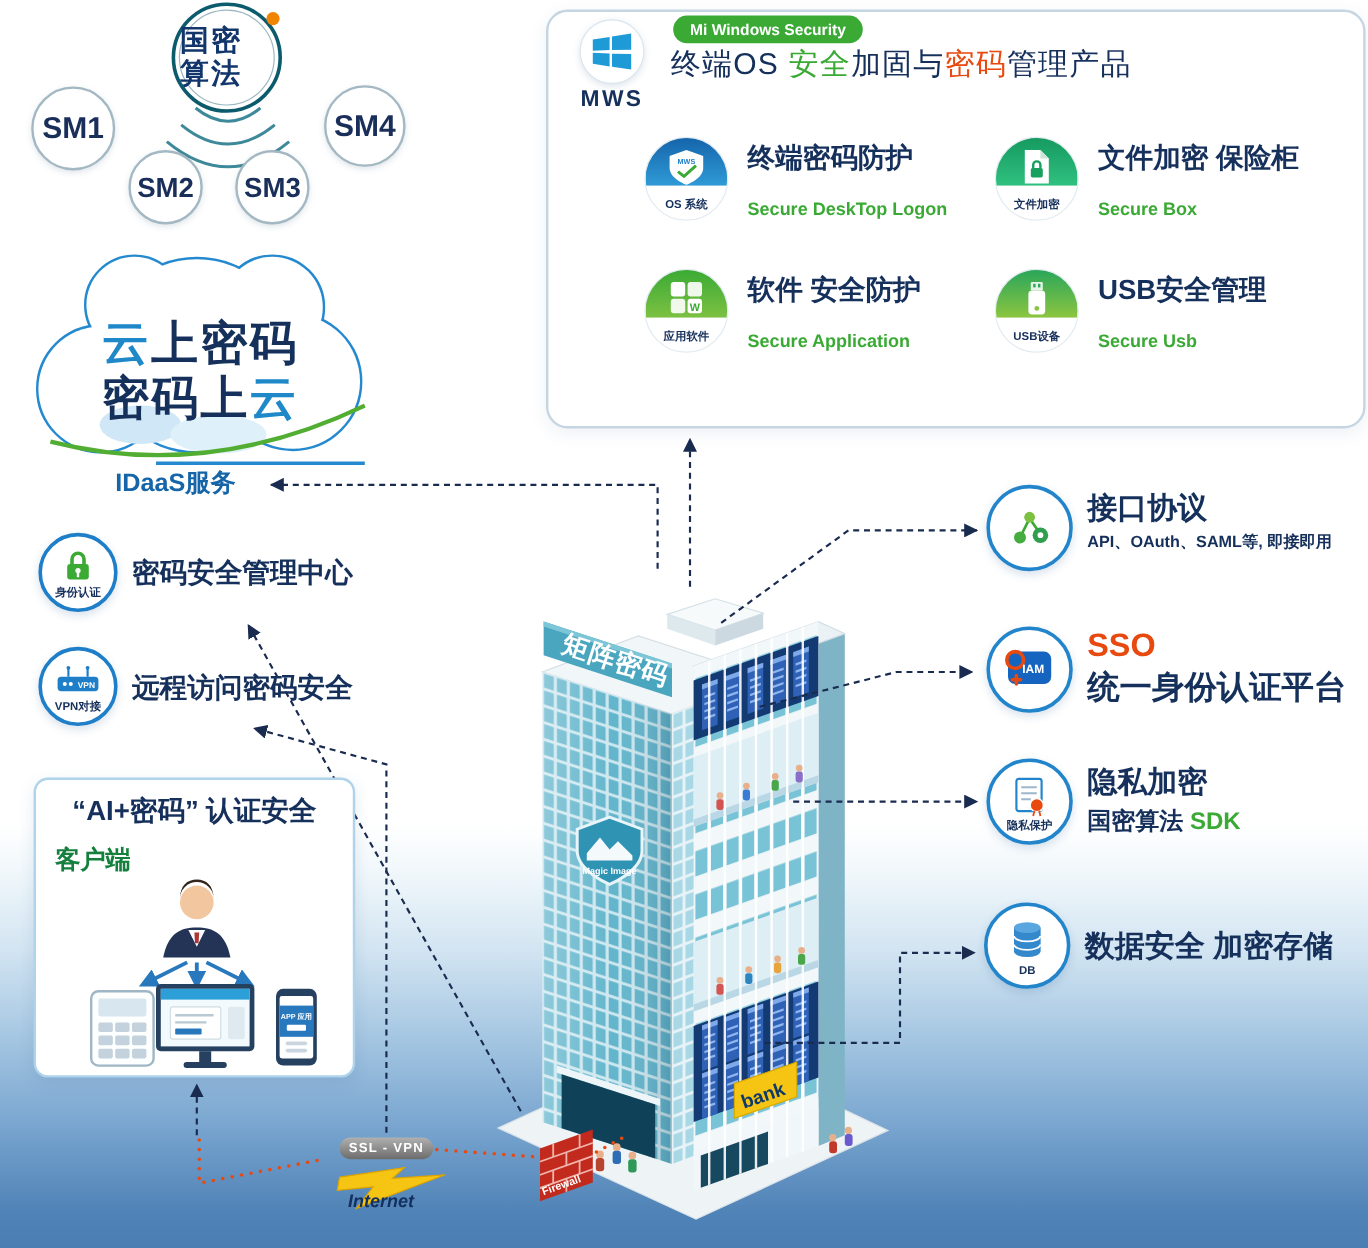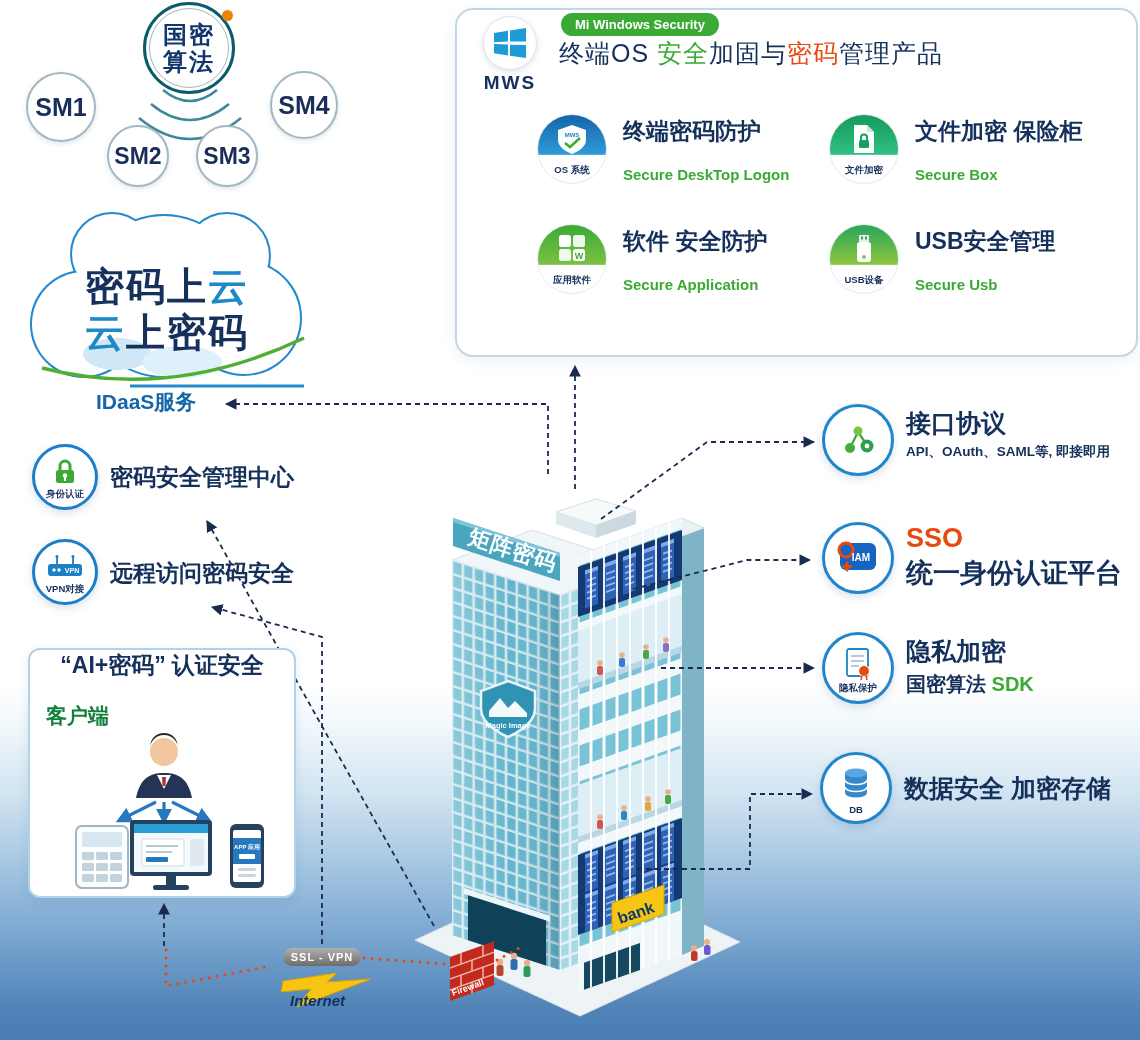--- a/index.html
+++ b/index.html
@@ -4,34 +4,34 @@
 <style>
   *{margin:0;padding:0;box-sizing:border-box}
   html,body{width:1140px;height:1040px}
   body{font-family:"Liberation Sans","DejaVu Sans",sans-serif;background:#e8edf1}
   .canvas{position:relative;width:1140px;height:1040px;overflow:hidden;
     background:linear-gradient(180deg,#ffffff 0%,#ffffff 66%,#f0f7fb 70%,#d3e5f2 76%,#a6c7e2 83%,#7aa6d0 90%,#5083b7 97%,#4a7db2 100%)}
   .abs{position:absolute}
   svg.layer{position:absolute;left:0;top:0;display:block}
   
   .gm-badge{position:absolute;width:92px;height:92px;border:3px solid #0b5b6d;border-radius:50%;background:#fff}
-  .gm-inner{position:absolute;inset:3px;border:1px solid #9bb8c0;border-radius:50%;display:flex;align-items:center;justify-content:center}
+  .gm-inner{position:absolute;inset:3px;border:1px solid #9bb8c0;border-radius:50%;display:flex;align-items:center;justify-content:flex-start}
   .gm-text{font-size:24px;font-weight:bold;color:#12366b;line-height:27px;text-align:center;letter-spacing:2px}
   .gm-dot{position:absolute;width:11px;height:11px;border-radius:50%;background:#f08300}
   .sm{position:absolute;border:2.5px solid #a3b8c2;border-radius:50%;background:#fff;display:flex;align-items:center;justify-content:center;font-weight:bold;color:#1a2e5a;box-shadow:0 2px 5px rgba(80,110,140,.18)}
   
   .cloud-text{font-weight:bold;text-align:center;font-size:39px;line-height:46px;letter-spacing:2px}
   .cblue{color:#1e88c9}.cnavy{color:#16305c}
   
   .ficon{position:absolute;background:#fff;border-radius:50%;display:flex;align-items:center;justify-content:center;box-shadow:0 3px 8px rgba(40,90,150,.18)}
   .ficon .ilabel{position:absolute;bottom:6px;width:100%;text-align:center;font-size:9.5px;font-weight:bold;color:#16305c;letter-spacing:0}
   .feature-title{position:absolute;font-weight:bold;color:#16305c}
   
   .ai-box{position:absolute;width:268px;height:250px;background:#fff;border:2px solid #aed3ea;border-radius:12px;box-shadow:0 4px 12px rgba(60,100,150,.12)}
-  .ai-title{text-align:center;font-size:23px;font-weight:bold;color:#16305c}
+  .ai-title{margin-top:10px;text-align:center;font-size:23px;font-weight:bold;color:#16305c}
   .ai-client{position:absolute;left:16px;top:52px;font-size:21px;font-weight:bold;color:#15803d}
   
   .mws-panel{position:absolute;width:683px;height:349px;background:#fff;border:2px solid #c5d6e2;border-radius:18px;box-shadow:0 4px 14px rgba(40,80,140,.08)}
   .mws-logo-circle{position:absolute;left:26px;top:6px;width:54px;height:54px;border-radius:50%;background:#fff;border:1px solid #dbe6ee;box-shadow:0 2px 6px rgba(30,70,120,.15);display:flex;align-items:center;justify-content:center}
   .mws-logo-text{position:absolute;left:14px;top:62px;width:78px;text-align:center;font-size:19px;font-weight:bold;color:#16305c;letter-spacing:2px}
   .mws-badge{position:absolute;left:104px;top:3px;background:#3aaa35;color:#fff;font-size:13px;font-weight:bold;padding:4px 14px;border-radius:13px}
   .mws-title{position:absolute;left:102px;top:27px;font-size:25px;font-weight:normal;letter-spacing:1px}
   .tn{color:#16305c}.tg{color:#3aaa35}.to{color:#e8490f}
   .mws-item{position:absolute;display:flex;align-items:center;gap:16px}
   .mcircle{width:70px;height:70px;border-radius:50%;position:relative;display:flex;justify-content:center;border:1px solid #e2ebf1}
@@ -278,22 +278,22 @@
       <circle cx="232" cy="122" r="56"></circle>
       <circle cx="100" cy="58" r="40"></circle>
       <circle cx="215" cy="60" r="42"></circle>
     </g>
     <ellipse cx="105" cy="158" rx="34" ry="16" fill="#cfe7f6"></ellipse>
     <ellipse cx="170" cy="166" rx="40" ry="16" fill="#def0fa"></ellipse>
     <path d="M30,172 Q160,205 292,142" stroke="#52ae32" stroke-width="3.5" fill="none"></path>
     <path d="M118,190 H292" stroke="#2489cf" stroke-width="3" fill="none"></path>
   </svg>
   <div class="abs cloud-text" style="left:42px;top:264px;width:250px">
+    <div><span class="cblue">云</span><span class="cnavy">上密码</span></div>
     <div><span class="cnavy">密码上</span><span class="cblue">云</span></div>
-    <div><span class="cblue">云</span><span class="cnavy">上密码</span></div>
   </div>
   <div class="abs" style="left:96px;top:388px;font-size:21px;font-weight:bold;color:#1565a8">IDaaS服务</div>
 
   <div class="ficon" style="left:32px;top:444px;width:66px;height:66px;border:3px solid #1e7ec8">
     <svg width="30" height="28" viewBox="0 0 30 28" style="margin-top:-10px">
       <path d="M10,12 V8 a5,5 0 0 1 10,0 V12" fill="none" stroke="#3aaa35" stroke-width="3"></path>
       <rect x="6" y="12" width="18" height="13" rx="2.5" fill="#3aaa35"></rect>
       <circle cx="15" cy="17.5" r="2.2" fill="#fff"></circle>
       <rect x="14" y="18.5" width="2" height="4.5" fill="#fff"></rect>
     </svg>

